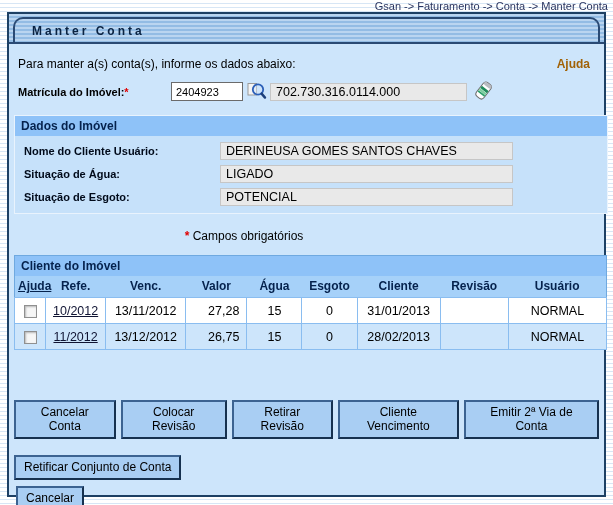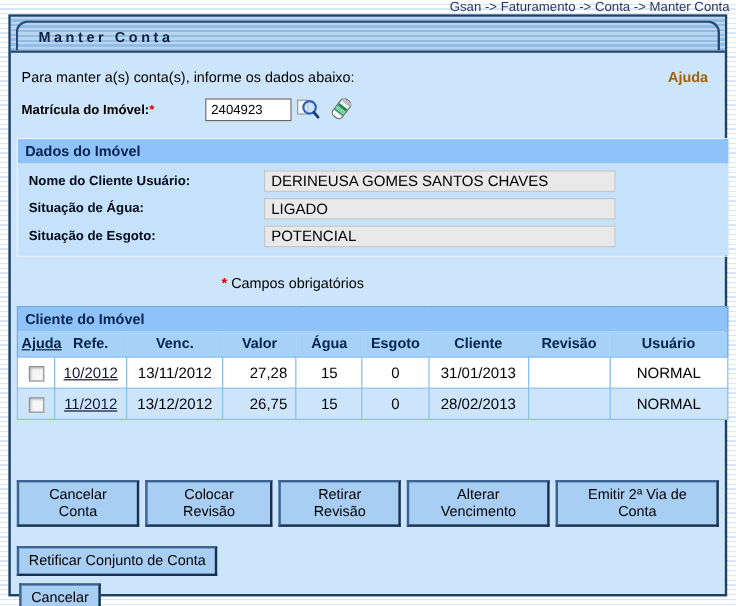--- a/index.html
+++ b/index.html
@@ -118,20 +118,21 @@
     <div class="matricula-row">
       <span class="matricula-label"><span>Matrícula do Imóvel:</span><span class="req">*</span></span>
       <input class="matricula-input" value="2404923" style="">
       <button class="icon-btn mag">
         <svg width="21" height="21" viewBox="0 0 21 21">
           <rect x="1" y="2.5" width="8.5" height="11.5" fill="#f4f4f4" stroke="#9a9a9a" stroke-width="1"></rect>
           <circle cx="11" cy="8.5" r="5.2" fill="#cfe4fa" fill-opacity="0.5" stroke="#2b5fb8" stroke-width="1.8"></circle>
           <line x1="14.6" y1="12.6" x2="18" y2="16.6" stroke="#1c3f7a" stroke-width="2.4" stroke-linecap="round"></line>
         </svg>
       </button>
+      <div class="readonly-field inscricao">702.730.316.0114.000</div>
       <button class="icon-btn eraser">
         <svg width="21" height="23" viewBox="0 0 21 23">
           <g transform="rotate(38 10 11)">
             <rect x="5.5" y="1.5" width="9.4" height="17.5" rx="3.5" fill="#ffffff" stroke="#6a6a6a" stroke-width="1"></rect>
             <path d="M6 5 h8.4 v0 H6 z" fill="none"></path>
             <rect x="5.8" y="1.8" width="8.8" height="3.4" rx="1.7" fill="#b9bcc2"></rect>
             <rect x="6" y="7.6" width="8.4" height="2.7" fill="#1e8a5a"></rect>
             <rect x="6" y="10.6" width="8.4" height="2.3" fill="#7ccf9f"></rect>
             <rect x="6" y="13.1" width="8.4" height="1.7" fill="#2ba06b"></rect>
           </g>
@@ -210,21 +211,21 @@
           <td></td>
           <td>NORMAL</td>
         </tr>
       </tbody>
     </table>
 
     <div class="btn-row row1">
       <button class="act">Cancelar Conta</button>
       <button class="act">Colocar Revisão</button>
       <button class="act">Retirar Revisão</button>
-      <button class="act">Alterar Vencimento</button>
+      <button class="act">Cliente Vencimento</button>
       <button class="act">Emitir 2ª Via de Conta</button>
     </div>
     <div class="btn-row row2">
       <button class="act">Retificar Conjunto de Conta</button>
     </div>
     <div class="btn-row row3">
       <button class="act">Cancelar</button>
     </div>
   </div>
 </div>

